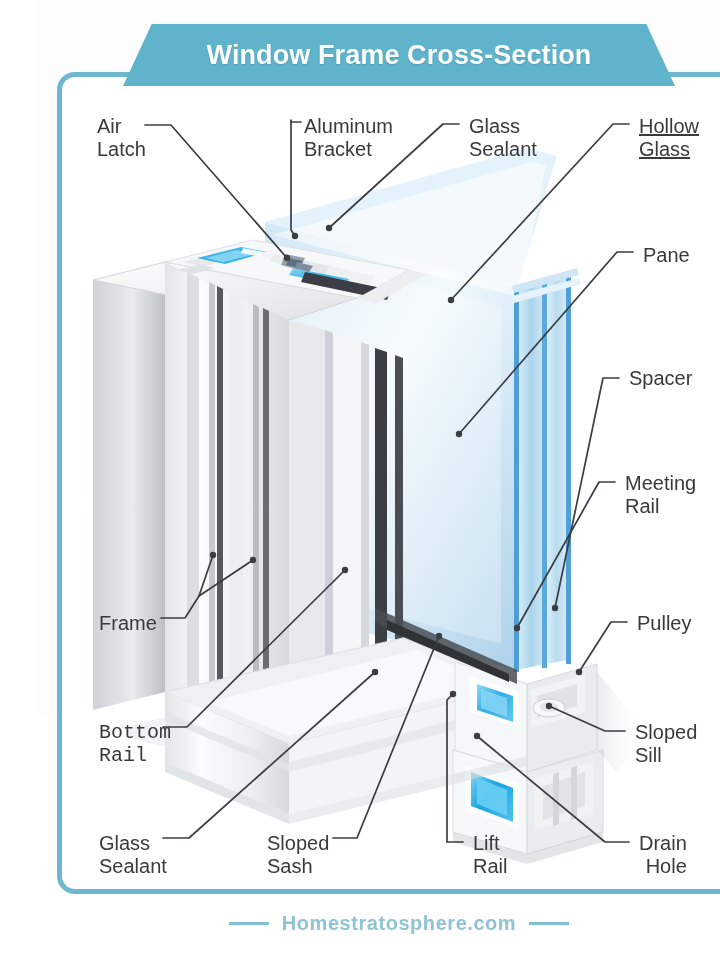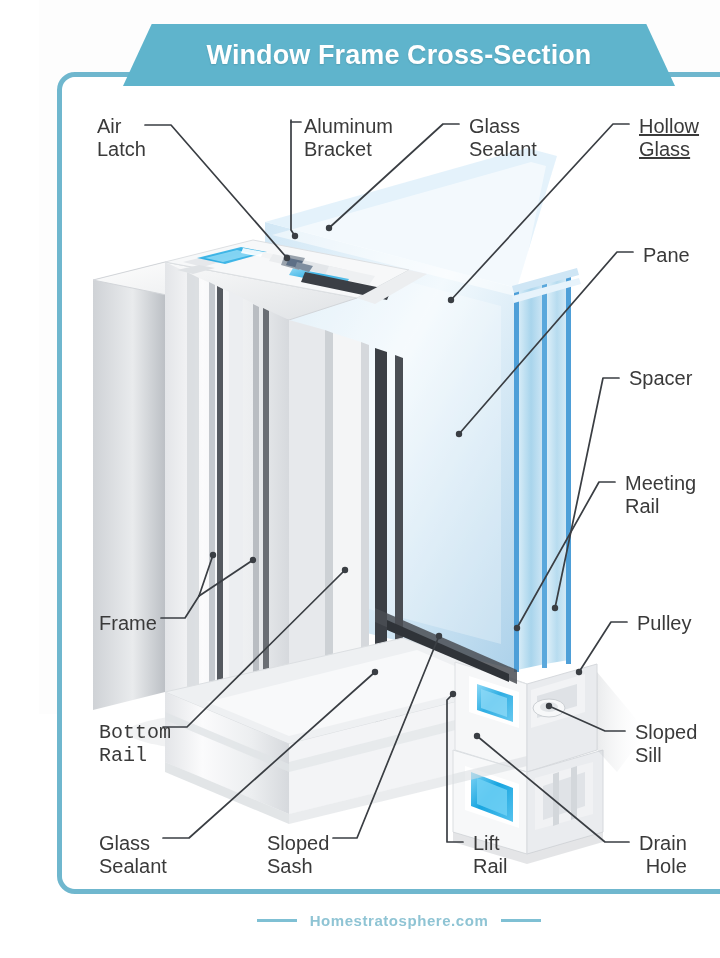--- a/index.html
+++ b/index.html
@@ -66,21 +66,21 @@
     gap:13px;
     z-index:6;
   }
   .footer-dash{
     display:block;
     width:40px;height:3px;
     background:#7FC0D4;
   }
   .footer-text{
     color:#8FC4D4;
-    font-size:15px;
+    font-size:20px;
     font-weight:bold;
     letter-spacing:0.55px;
     white-space:nowrap;
   }
 
   
   .label{
     position:absolute;
     color:#3a3a3a;
     font-size:20px;

